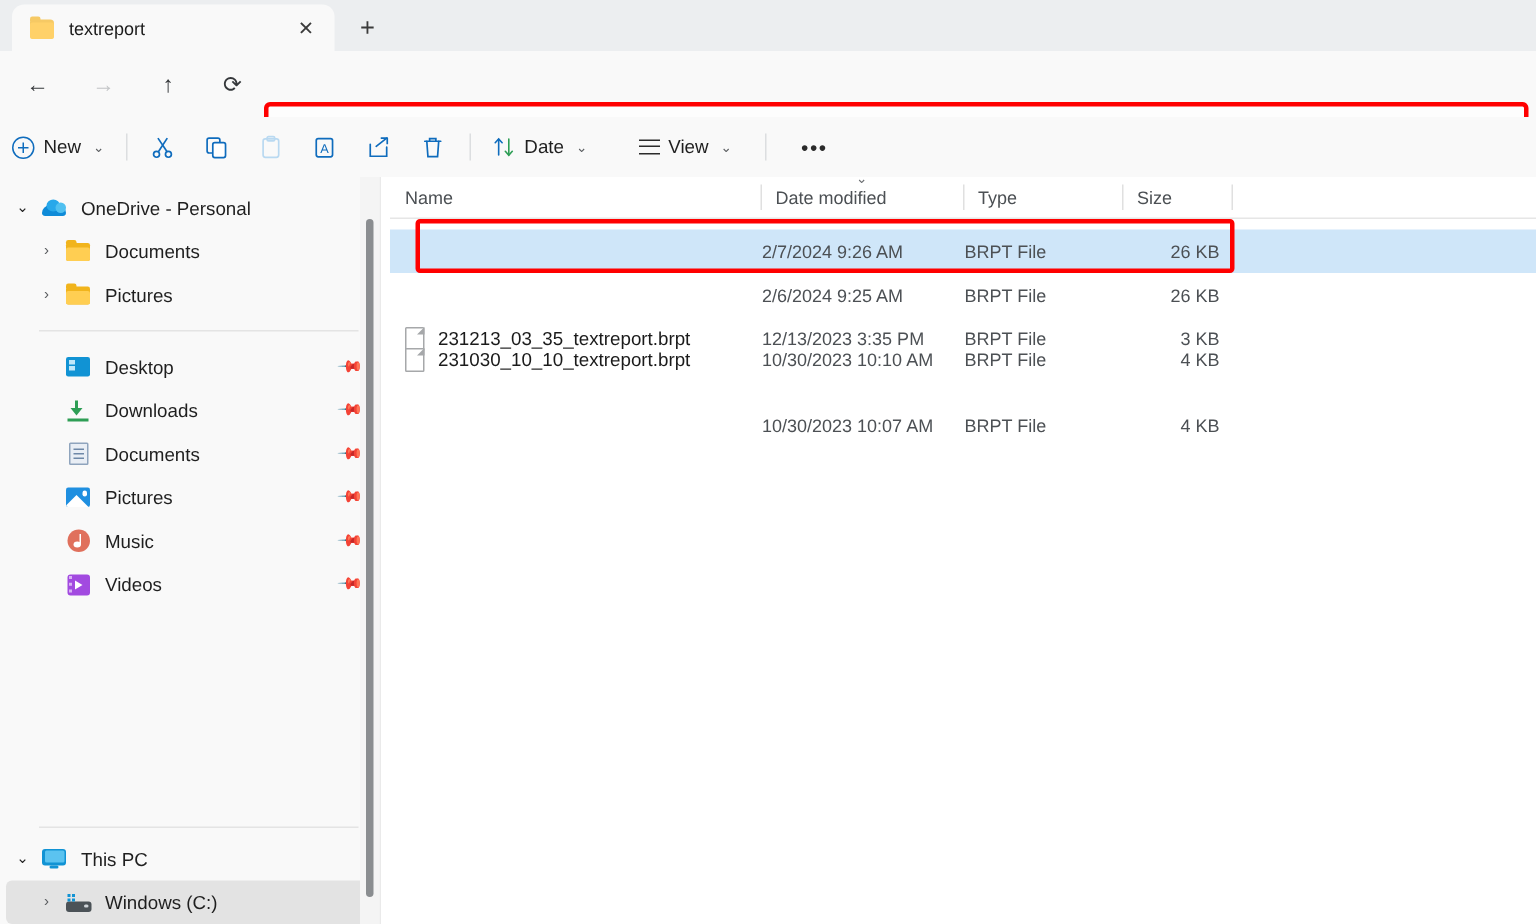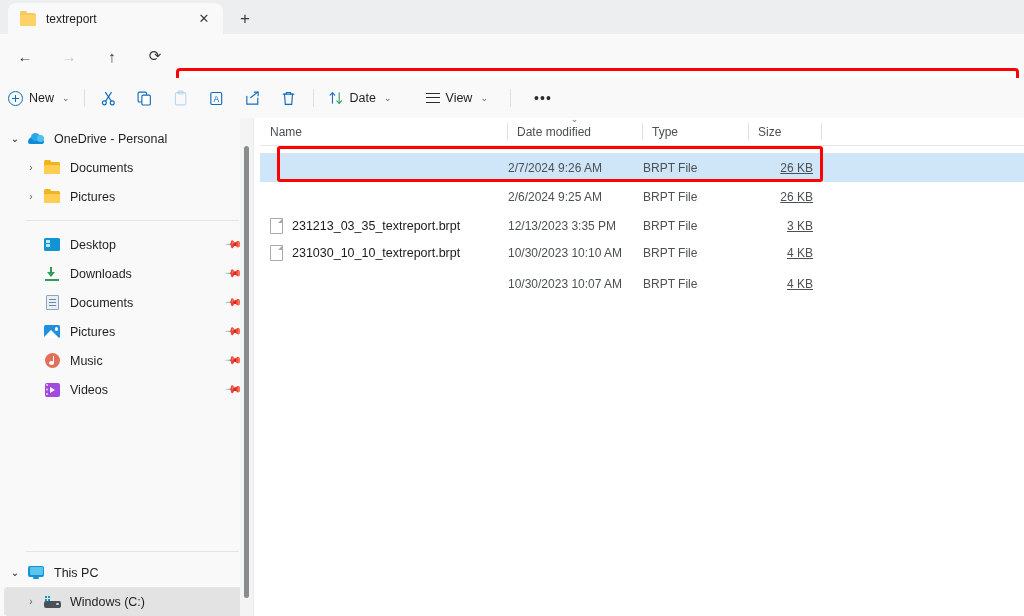--- a/index.html
+++ b/index.html
@@ -259,21 +259,21 @@
   .file-ico {
     width: 13px; height: 16px; background: #ffffff; border: 1px solid #a6a8aa;
     border-radius: 1px; position: relative; flex: 0 0 auto;
   }
   .file-ico:after {
     content: ""; position: absolute; right: -1px; top: -1px; width: 0; height: 0;
     border-left: 5px solid transparent; border-bottom: 5px solid #a6a8aa;
   }
   .cell-date { position: absolute; left: 248px; font-size: 12px; color: #4c5054; white-space: nowrap; }
   .cell-type { position: absolute; left: 383px; font-size: 12px; color: #4c5054; white-space: nowrap; }
-  .cell-size { position: absolute; left: 455px; width: 98px; text-align: right; font-size: 12px; color: #4c5054; white-space: nowrap; text-decoration: underline; }
+  .cell-size { position: absolute; left: 455px; width: 98px; text-align: right; font-size: 12px; color: #4c5054; white-space: nowrap; }
 
   
   .red-box-row {
     position: absolute; top: 146px; left: 277px; width: 546px; height: 36px;
     border: 3px solid #ff0000; border-radius: 3px; pointer-events: none;
   }
 </style>
 </head>
 <body>
 
@@ -582,21 +582,21 @@
       <div class="row" style="top:93px">
         <span class="cell-name">
           <span class="file-ico"></span>
           <span>231213_03_35_textreport.brpt</span>
         </span>
         <span class="cell-date">12/13/2023 3:35 PM</span>
         <span class="cell-type">BRPT File</span>
         <span class="cell-size">3 KB</span>
       </div>
 
-      <div class="row" style="top:120px">
+      <div class="row" style="top:107px">
         <span class="cell-name">
           <span class="file-ico"></span>
           <span>231030_10_10_textreport.brpt</span>
         </span>
         <span class="cell-date">10/30/2023 10:10 AM</span>
         <span class="cell-type">BRPT File</span>
         <span class="cell-size">4 KB</span>
       </div>
 
       <div class="row" style="top:151px">

